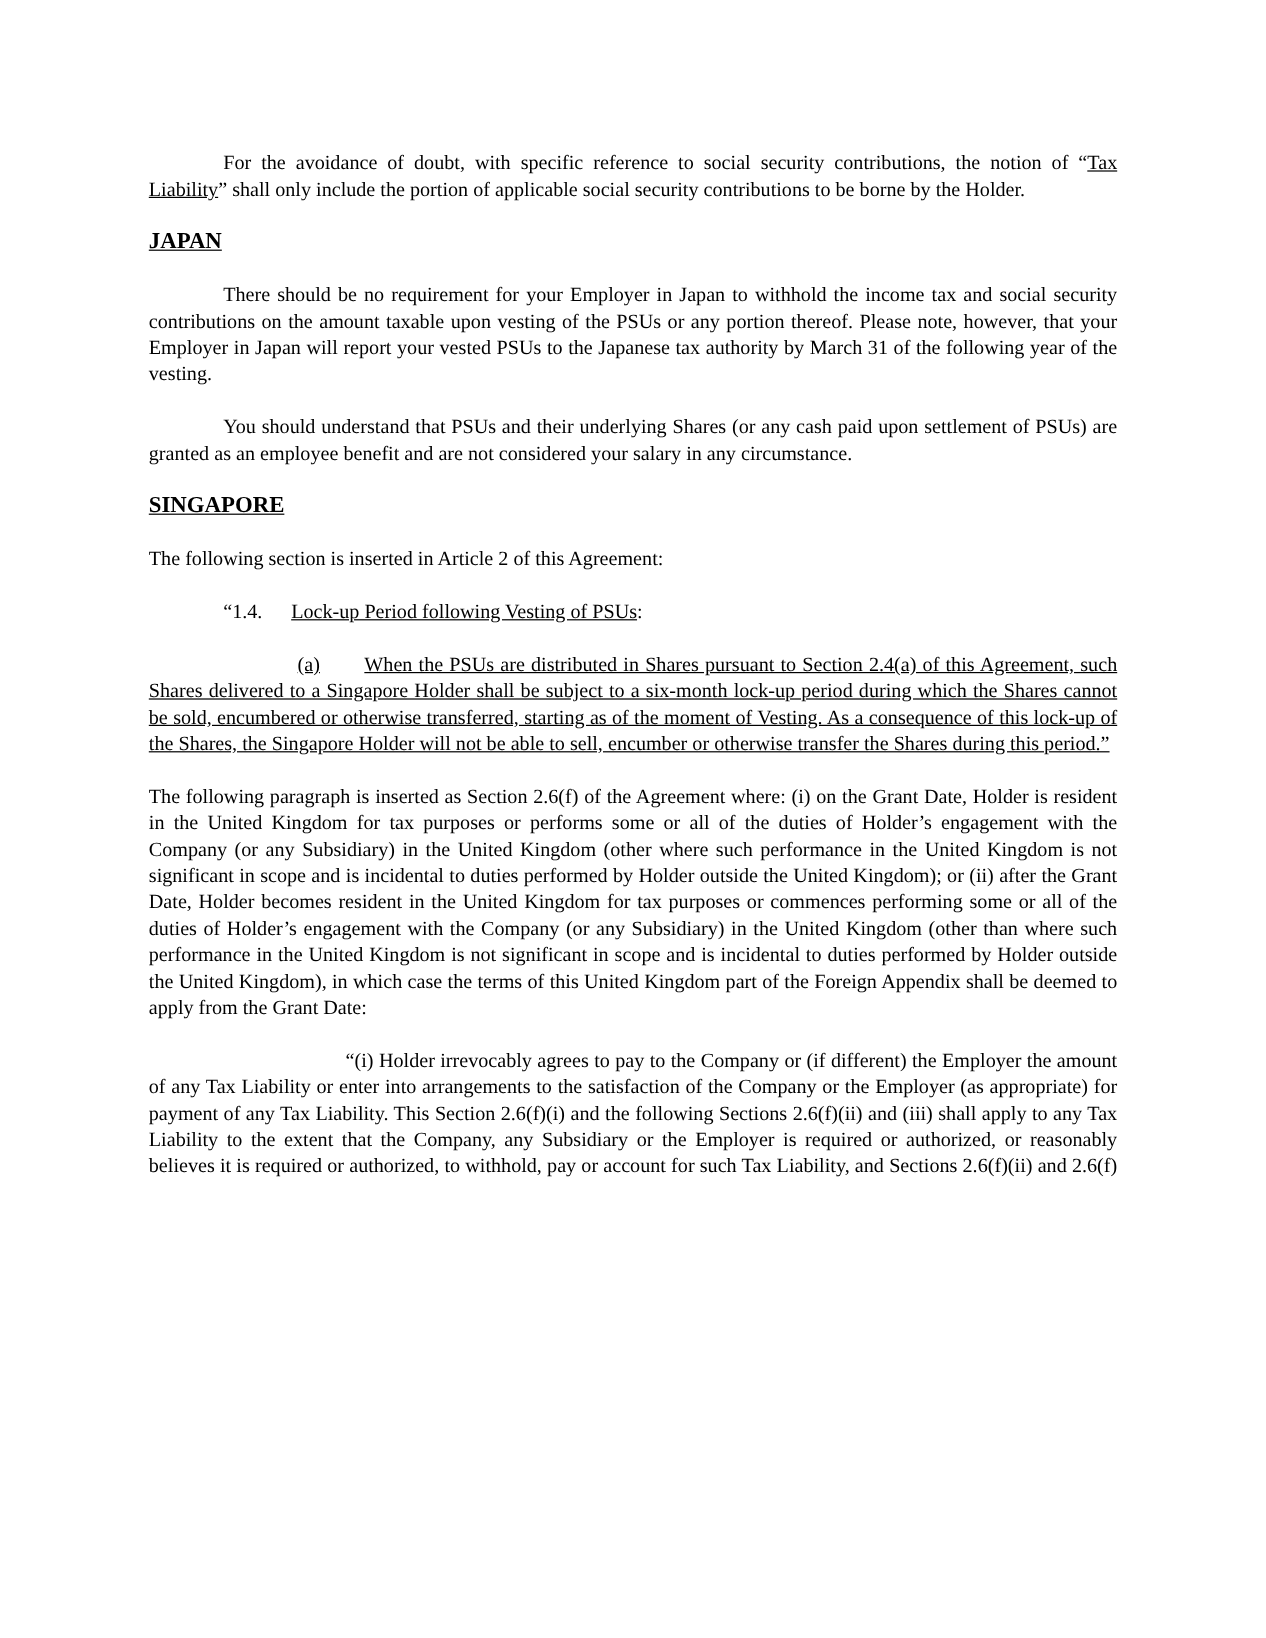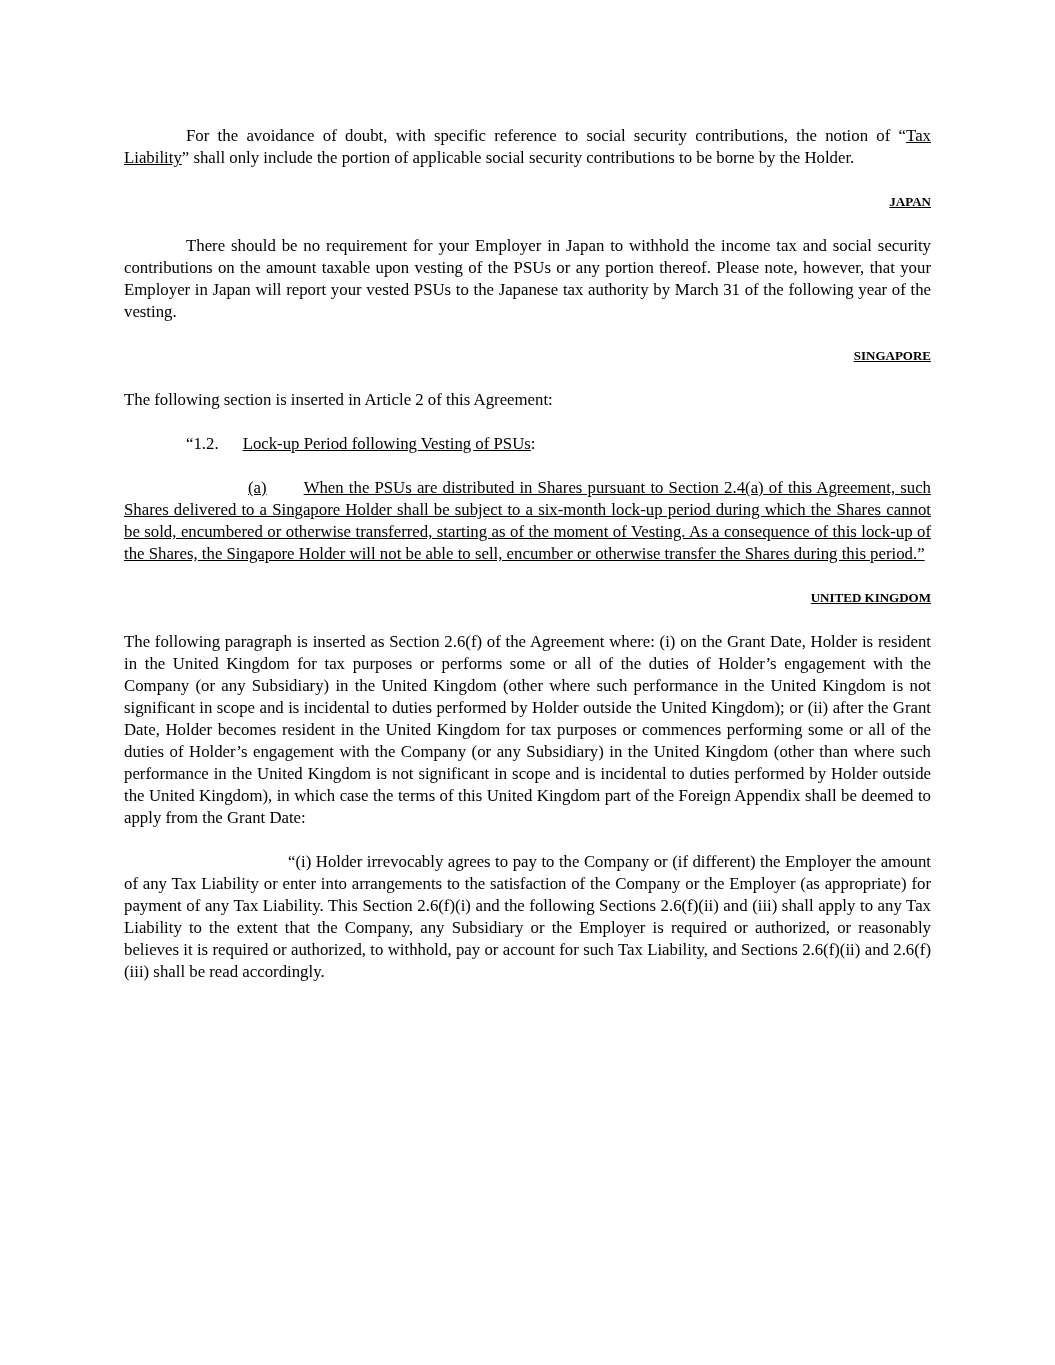--- a/index.html
+++ b/index.html
@@ -35,24 +35,24 @@
   }
   p.sub-a {
     text-indent: 124px;
     text-decoration: underline;
   }
   p.deep-indent {
     text-indent: 164px;
   }
   h2.section-heading {
     margin: 22px 0 0 0;
-    font-size: 13px;
+    font-size: 19px;
     line-height: 22px;
     font-weight: bold;
-    text-align: right;
+    text-align: left;
   }
   h2.section-heading span {
     text-decoration: underline;
   }
   .u {
     text-decoration: underline;
   }
   .tab-sm {
     display: inline-block;
     width: 24px;
@@ -72,30 +72,30 @@
 <div class="page">
   <div class="content">
 
     <p class="body"><span>For the avoidance of doubt, with specific reference to social security contributions, the notion of “</span><span class="u">Tax Liability</span><span>” shall only include the portion of applicable social security contributions to be borne by the Holder.</span></p>
 
     <h2 class="section-heading"><span>JAPAN</span></h2>
 
     <p class="body">There should be no requirement for your Employer in Japan to withhold the income tax and social security contributions on the amount taxable upon vesting of the PSUs or any portion thereof.  Please note, however, that your Employer in Japan will report your vested PSUs to the Japanese tax authority by March 31 of the following year of the vesting.</p>
 
 
+    <p class="body">You should understand that PSUs and their underlying Shares (or any cash paid upon settlement of PSUs) are granted as an employee benefit and are not considered your salary in any circumstance.</p>
 
     <h2 class="section-heading"><span>SINGAPORE</span></h2>
 
     <p class="body noindent">The following section is inserted in Article 2 of this Agreement:</p>
 
-    <p class="body"><span>“1.2.</span><span class="tab-sm"></span><span class="u">Lock-up Period following Vesting of PSUs</span><span>:</span></p>
+    <p class="body"><span>“1.4.</span><span class="tab-sm"></span><span class="u">Lock-up Period following Vesting of PSUs</span><span>:</span></p>
 
     <p class="body sub-a"><span>(a)</span><span class="tab-md"></span><span>When the PSUs are distributed in Shares pursuant to Section 2.4(a) of this Agreement, such Shares delivered to a Singapore Holder shall be subject to a six-month lock-up period during which the Shares cannot be sold, encumbered or otherwise transferred, starting as of the moment of Vesting.  As a consequence of this lock-up of the Shares, the Singapore Holder will not be able to sell, encumber or otherwise transfer the Shares during this period.”</span></p>
 
-    <h2 class="section-heading"><span>UNITED KINGDOM</span></h2>
 
     <p class="body noindent">The following paragraph is inserted as Section 2.6(f) of the Agreement where: (i) on the Grant Date, Holder is resident in the United Kingdom for tax purposes or performs some or all of the duties of Holder’s engagement with the Company (or any Subsidiary) in the United Kingdom (other where such performance in the United Kingdom is not significant in scope and is incidental to duties performed by Holder outside the United Kingdom); or (ii) after the Grant Date, Holder becomes resident in the United Kingdom for tax purposes or commences performing some or all of the duties of Holder’s engagement with the Company (or any Subsidiary) in the United Kingdom (other than where such performance in the United Kingdom is not significant in scope and is incidental to duties performed by Holder outside the United Kingdom), in which case the terms of this United Kingdom part of the Foreign Appendix shall be deemed to apply from the Grant Date:</p>
 
     <p class="body deep-indent">“(i) Holder irrevocably agrees to pay to the Company or (if different) the Employer the amount of any Tax Liability or enter into arrangements to the satisfaction of the Company or the Employer (as appropriate) for payment of any Tax Liability.  This Section 2.6(f)(i) and the following Sections 2.6(f)(ii) and (iii) shall apply to any Tax Liability to the extent that the Company, any Subsidiary or the Employer is required or authorized, or reasonably believes it is required or authorized, to withhold, pay or account for such Tax Liability, and Sections 2.6(f)(ii) and 2.6(f)(iii) shall be read accordingly.</p>
 
     <p class="page-number">21</p>
 
   </div>
 </div>
 

